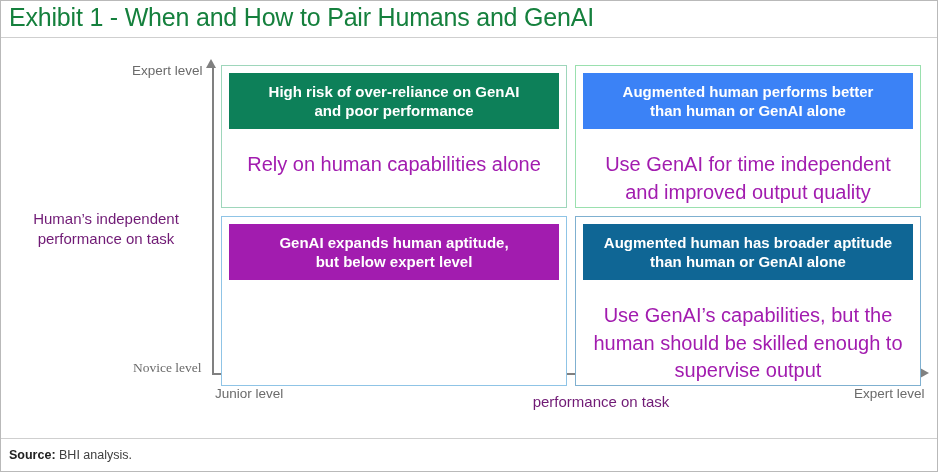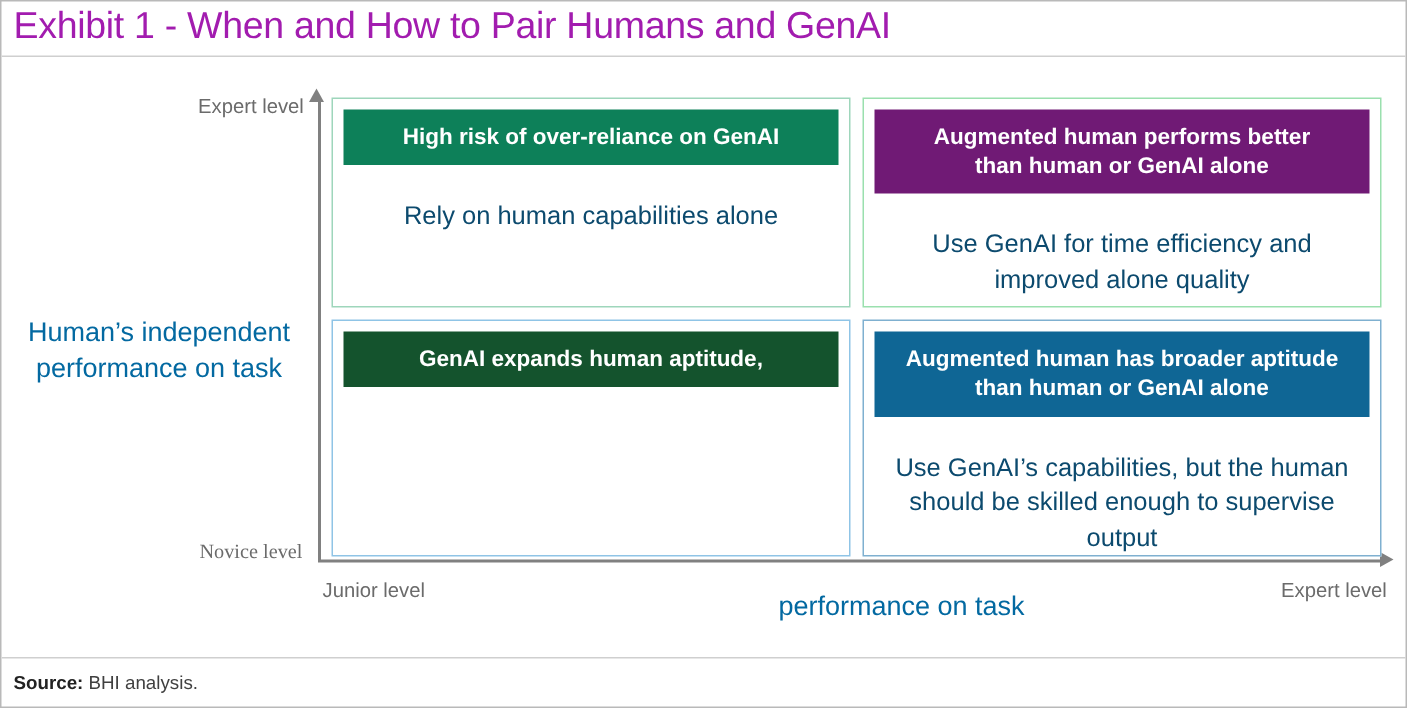--- a/index.html
+++ b/index.html
@@ -20,21 +20,21 @@
     overflow: hidden;
   }
 
   
   .title {
     position: absolute;
     left: 8px;
     top: 2px;
     font-size: 25px;
     letter-spacing: -0.2px;
-    color: #a21caf;
+    color: #15803d;
     white-space: nowrap;
   }
   .title-rule {
     position: absolute;
     left: 0;
     top: 36px;
     width: 938px;
     height: 1px;
     background: #cfcfcf;
   }
@@ -83,22 +83,22 @@
     color: #6b6b6b;
     white-space: nowrap;
   }
   .tick-expert-y { left: 131px; top: 62px; }
   .tick-novice-y { left: 132px; top: 359px; font-family: Liberation Serif, serif; }
   .tick-junior-x { left: 214px; top: 385px; }
   .tick-expert-x { left: 853px; top: 385px; }
 
   .axis-title {
     position: absolute;
-    font-size: 18px;
-    color: #0369a1;
+    font-size: 15px;
+    color: #701a75;
     line-height: 1.35;
     text-align: center;
   }
   .axis-title-y {
     left: 10px;
     top: 208px;
     width: 190px;
   }
   .axis-title-x {
     left: 430px;
@@ -136,34 +136,34 @@
   .quad-header {
     color: #ffffff;
     font-weight: bold;
     font-size: 15px;
     line-height: 1.28;
     text-align: center;
     padding: 9px 6px;
     box-sizing: border-box;
   }
   .hdr-green-dark { background: #0d8059; }
-  .hdr-green-bright { background: #701a75; }
-  .hdr-blue-light { background: #14532d; }
+  .hdr-green-bright { background: #3b82f6; }
+  .hdr-blue-light { background: #a21caf; }
   .hdr-blue-dark { background: #0f6695; }
 
   .quad-body {
     flex: 1;
     display: flex;
     align-items: flex-start;
     justify-content: center;
     padding-top: 22px;
   }
   .quad-body-text {
-    font-size: 17px;
-    color: #0c4a6e;
+    font-size: 20px;
+    color: #a21caf;
     line-height: 1.38;
     text-align: center;
     padding: 0 8px;
   }
 
   
   .footer-rule {
     position: absolute;
     left: 0;
     top: 437px;
@@ -206,39 +206,41 @@
 
   <div class="axis-title axis-title-x">
     <div>performance on task</div>
   </div>
 
   <div class="grid">
 
     <div class="quad border-green-light">
       <div class="quad-header hdr-green-dark">
         <div>High risk of over-reliance on GenAI</div>
+        <div>and poor performance</div>
       </div>
       <div class="quad-body">
         <div class="quad-body-text">Rely on human capabilities alone</div>
       </div>
     </div>
 
     <div class="quad border-green-bright">
       <div class="quad-header hdr-green-bright">
         <div>Augmented human performs better</div>
         <div>than human or GenAI alone</div>
       </div>
       <div class="quad-body">
-        <div class="quad-body-text">Use GenAI for time efficiency and improved alone quality</div>
+        <div class="quad-body-text">Use GenAI for time independent and improved output quality</div>
       </div>
     </div>
 
     <div class="quad border-blue-light">
       <div class="quad-header hdr-blue-light">
         <div>GenAI expands human aptitude,</div>
+        <div>but below expert level</div>
       </div>
     </div>
 
     <div class="quad border-blue-dark">
       <div class="quad-header hdr-blue-dark">
         <div>Augmented human has broader aptitude</div>
         <div>than human or GenAI alone</div>
       </div>
       <div class="quad-body">
         <div class="quad-body-text">Use GenAI’s capabilities, but the human should be skilled enough to supervise output</div>

